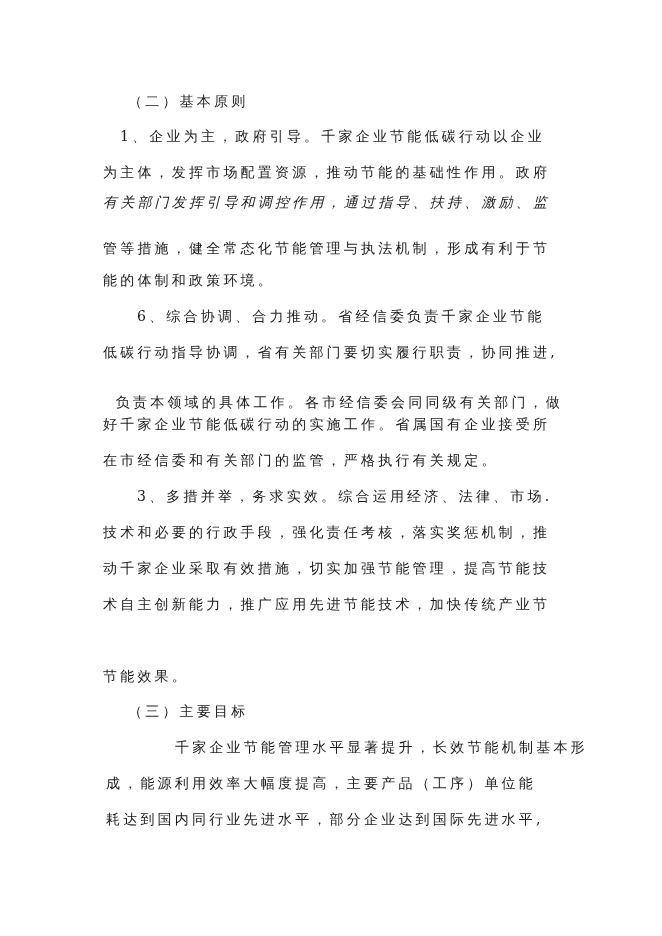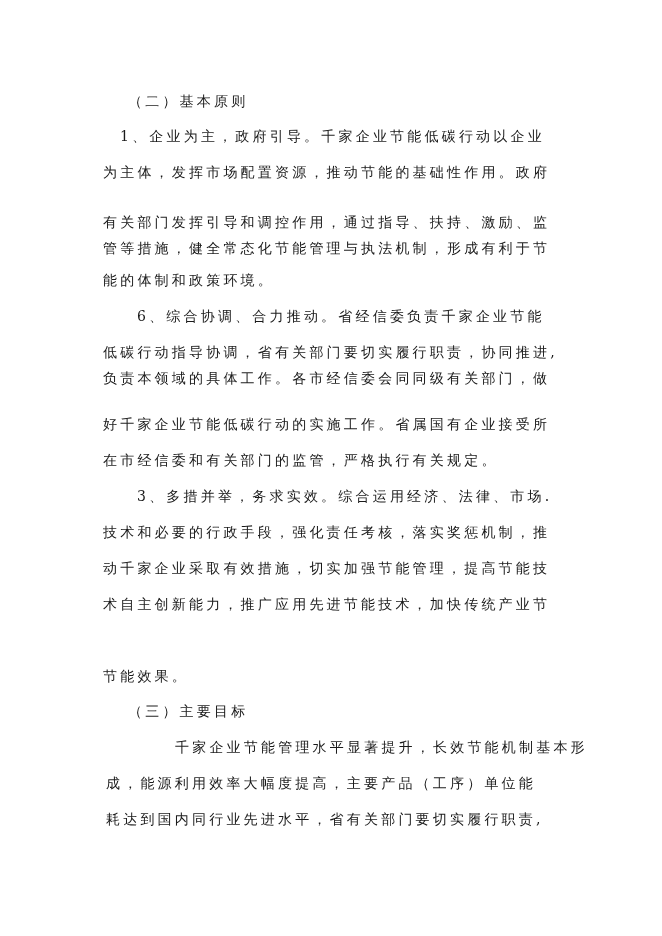--- a/index.html
+++ b/index.html
@@ -34,34 +34,34 @@
     }
   </style>
 </head>
 <body>
 
 <div class="page">
   <div class="line" style="top:91px; left:128px;">（二）基本原则</div>
 
   <div class="line" style="top:126px; left:120px; width:443px;">1、企业为主，政府引导。千家企业节能低碳行动以企业</div>
   <div class="line" style="top:162px;">为主体，发挥市场配置资源，推动节能的基础性作用。政府</div>
-  <div class="line" style="top:212px;">有关部门发挥引导和调控作用，通过指导、扶持、激励、监</div>
+  <div class="line" style="top:192px;font-style:italic;">有关部门发挥引导和调控作用，通过指导、扶持、激励、监</div>
   <div class="line" style="top:238px;">管等措施，健全常态化节能管理与执法机制，形成有利于节</div>
   <div class="line" style="top:270px;">能的体制和政策环境。</div>
 
   <div class="line" style="top:306px; left:137px; width:426px;">6、综合协调、合力推动。省经信委负责千家企业节能</div>
   <div class="line" style="top:342px;">低碳行动指导协调，省有关部门要切实履行职责，协同推进,</div>
-  <div class="line" style="top:368px;">负责本领域的具体工作。各市经信委会同同级有关部门，做</div>
+  <div class="line" style="top:392px;text-align:right;">负责本领域的具体工作。各市经信委会同同级有关部门，做</div>
   <div class="line" style="top:414px;">好千家企业节能低碳行动的实施工作。省属国有企业接受所</div>
   <div class="line" style="top:450px;">在市经信委和有关部门的监管，严格执行有关规定。</div>
 
   <div class="line" style="top:486px; left:137px; width:426px;">3、多措并举，务求实效。综合运用经济、法律、市场.</div>
   <div class="line" style="top:522px;">技术和必要的行政手段，强化责任考核，落实奖惩机制，推</div>
   <div class="line" style="top:558px;">动千家企业采取有效措施，切实加强节能管理，提高节能技</div>
   <div class="line" style="top:594px;">术自主创新能力，推广应用先进节能技术，加快传统产业节</div>
   <div class="line" style="top:666px;">节能效果。</div>
 
   <div class="line" style="top:701px; left:128px;">（三）主要目标</div>
 
   <div class="line" style="top:737px; left:131px; width:432px;margin-left:44px;">千家企业节能管理水平显著提升，长效节能机制基本形</div>
   <div class="line" style="top:773px; left:106px;">成，能源利用效率大幅度提高，主要产品（工序）单位能</div>
-  <div class="line" style="top:809px; left:106px;">耗达到国内同行业先进水平，省有关部门要切实履行职责,</div>
+  <div class="line" style="top:809px; left:106px;">耗达到国内同行业先进水平，部分企业达到国际先进水平,</div>
 </div>
 
 </body></html>

